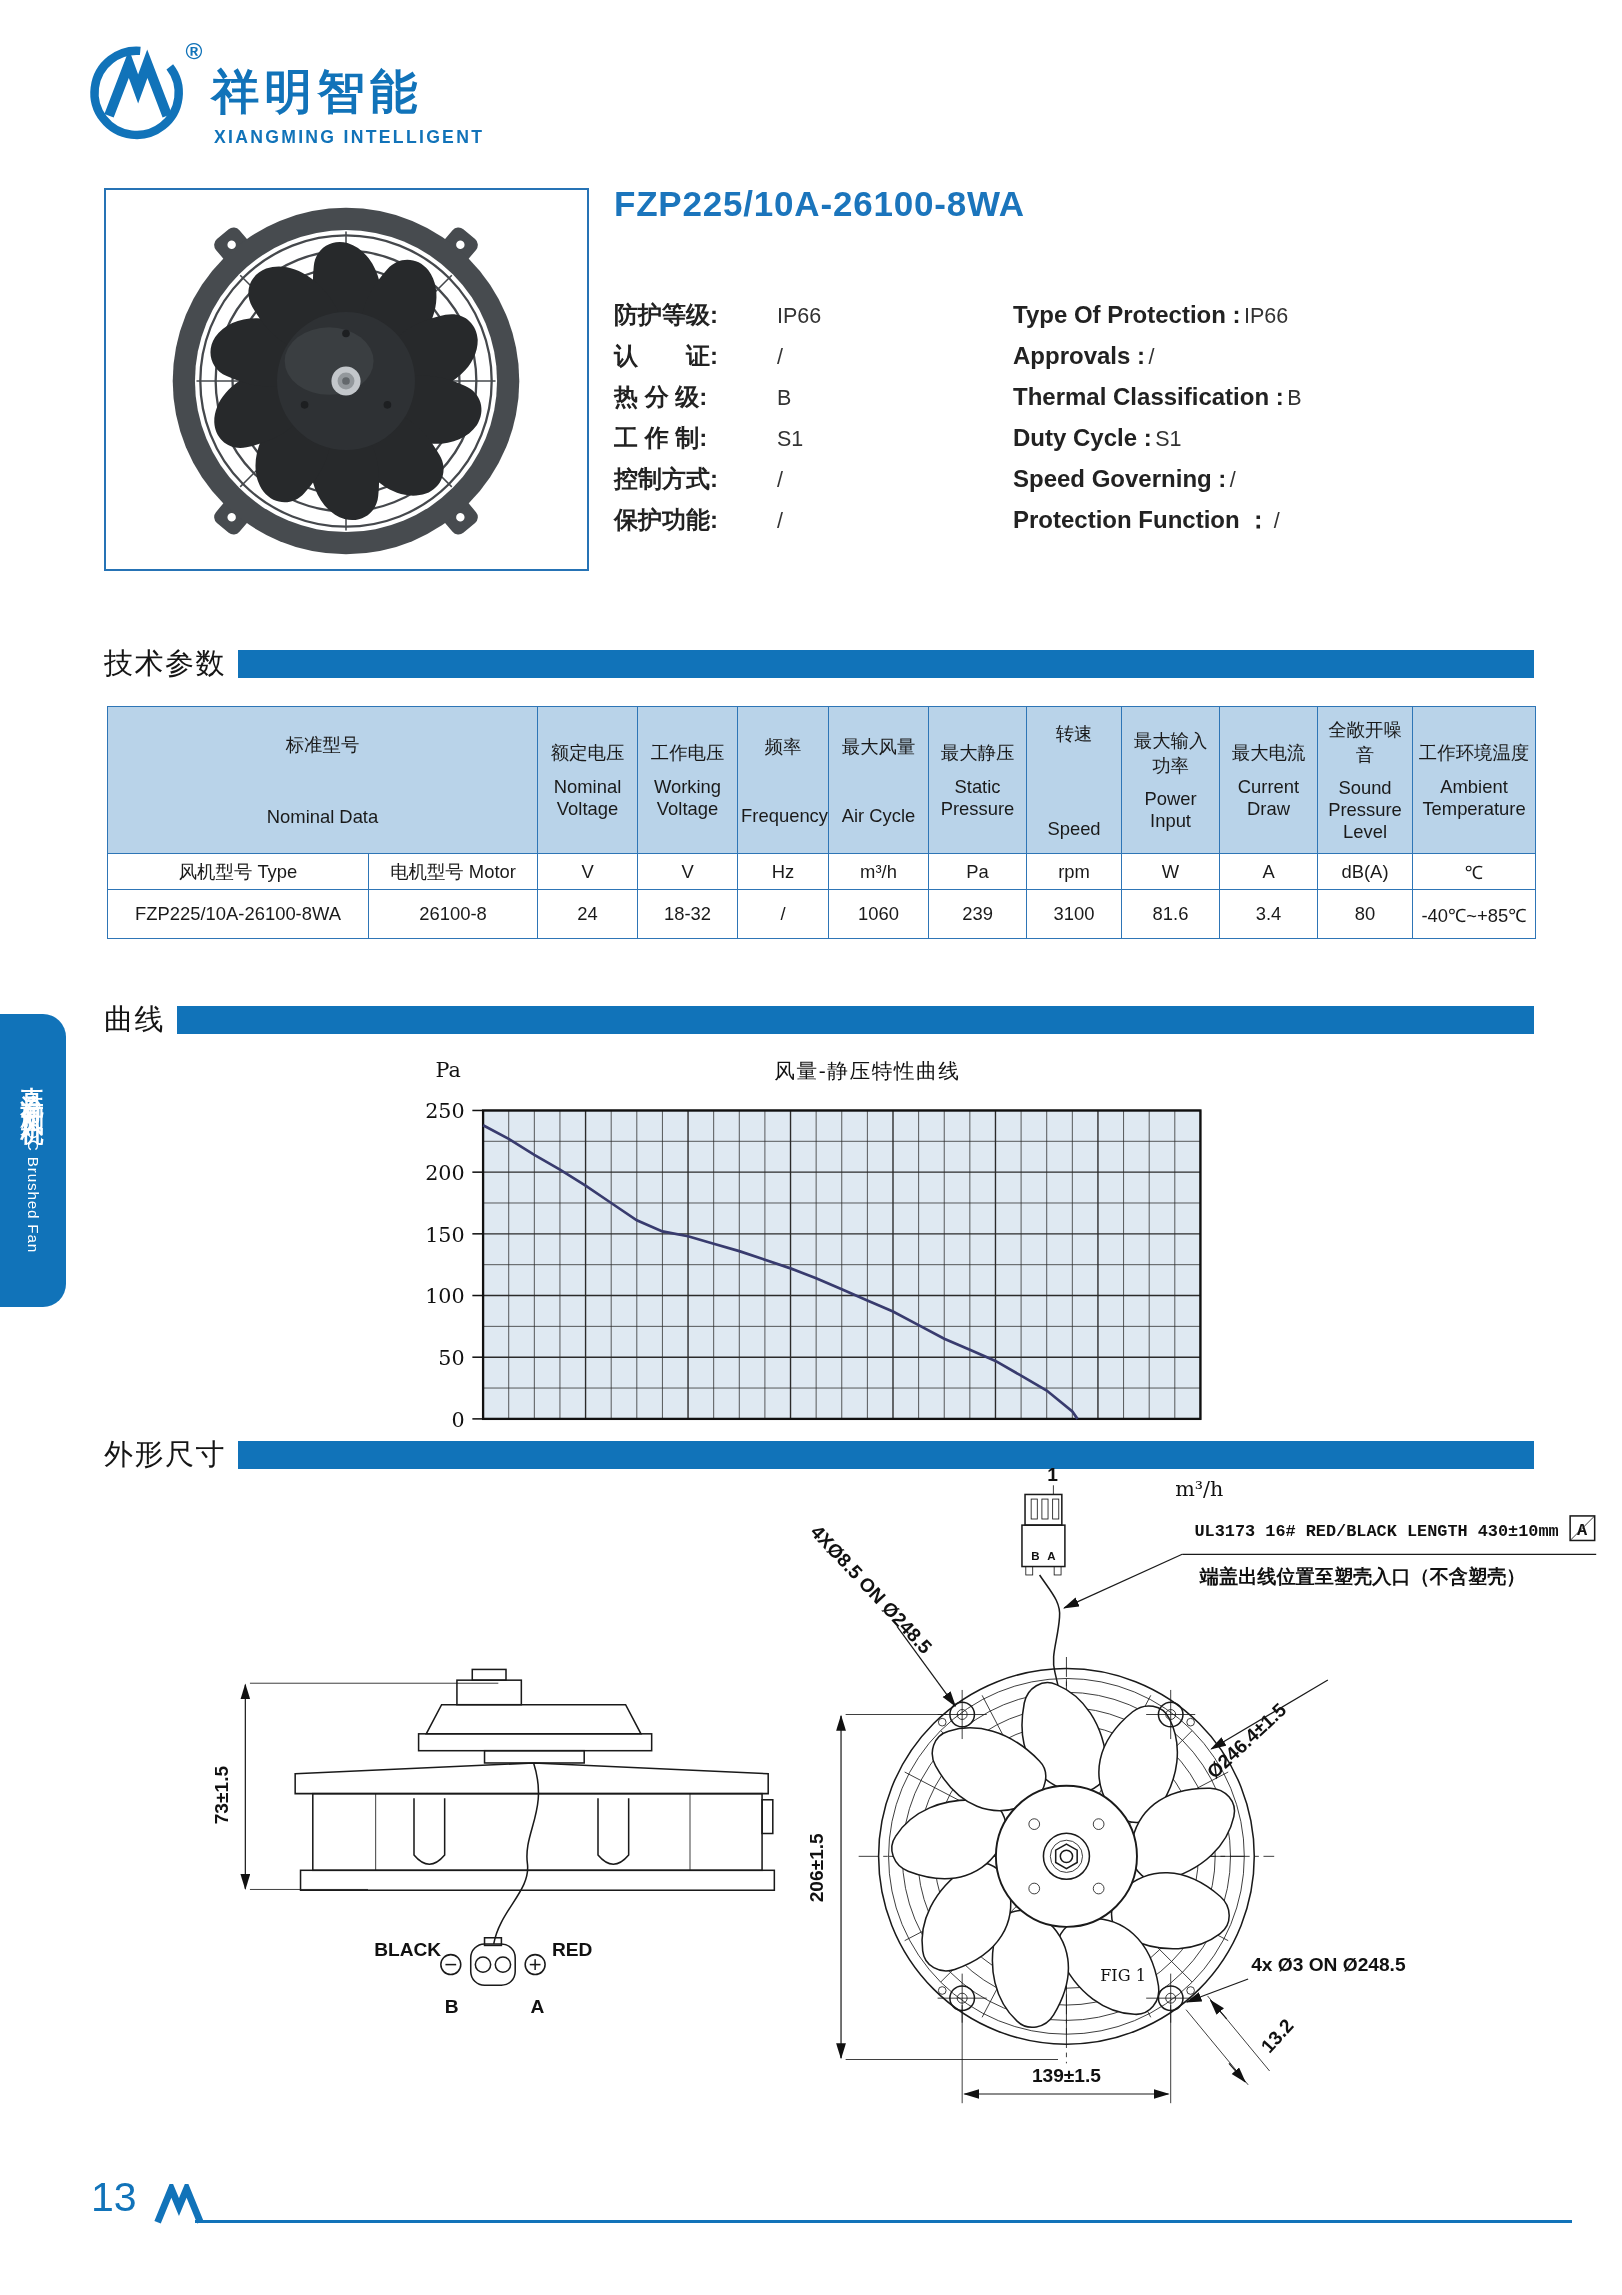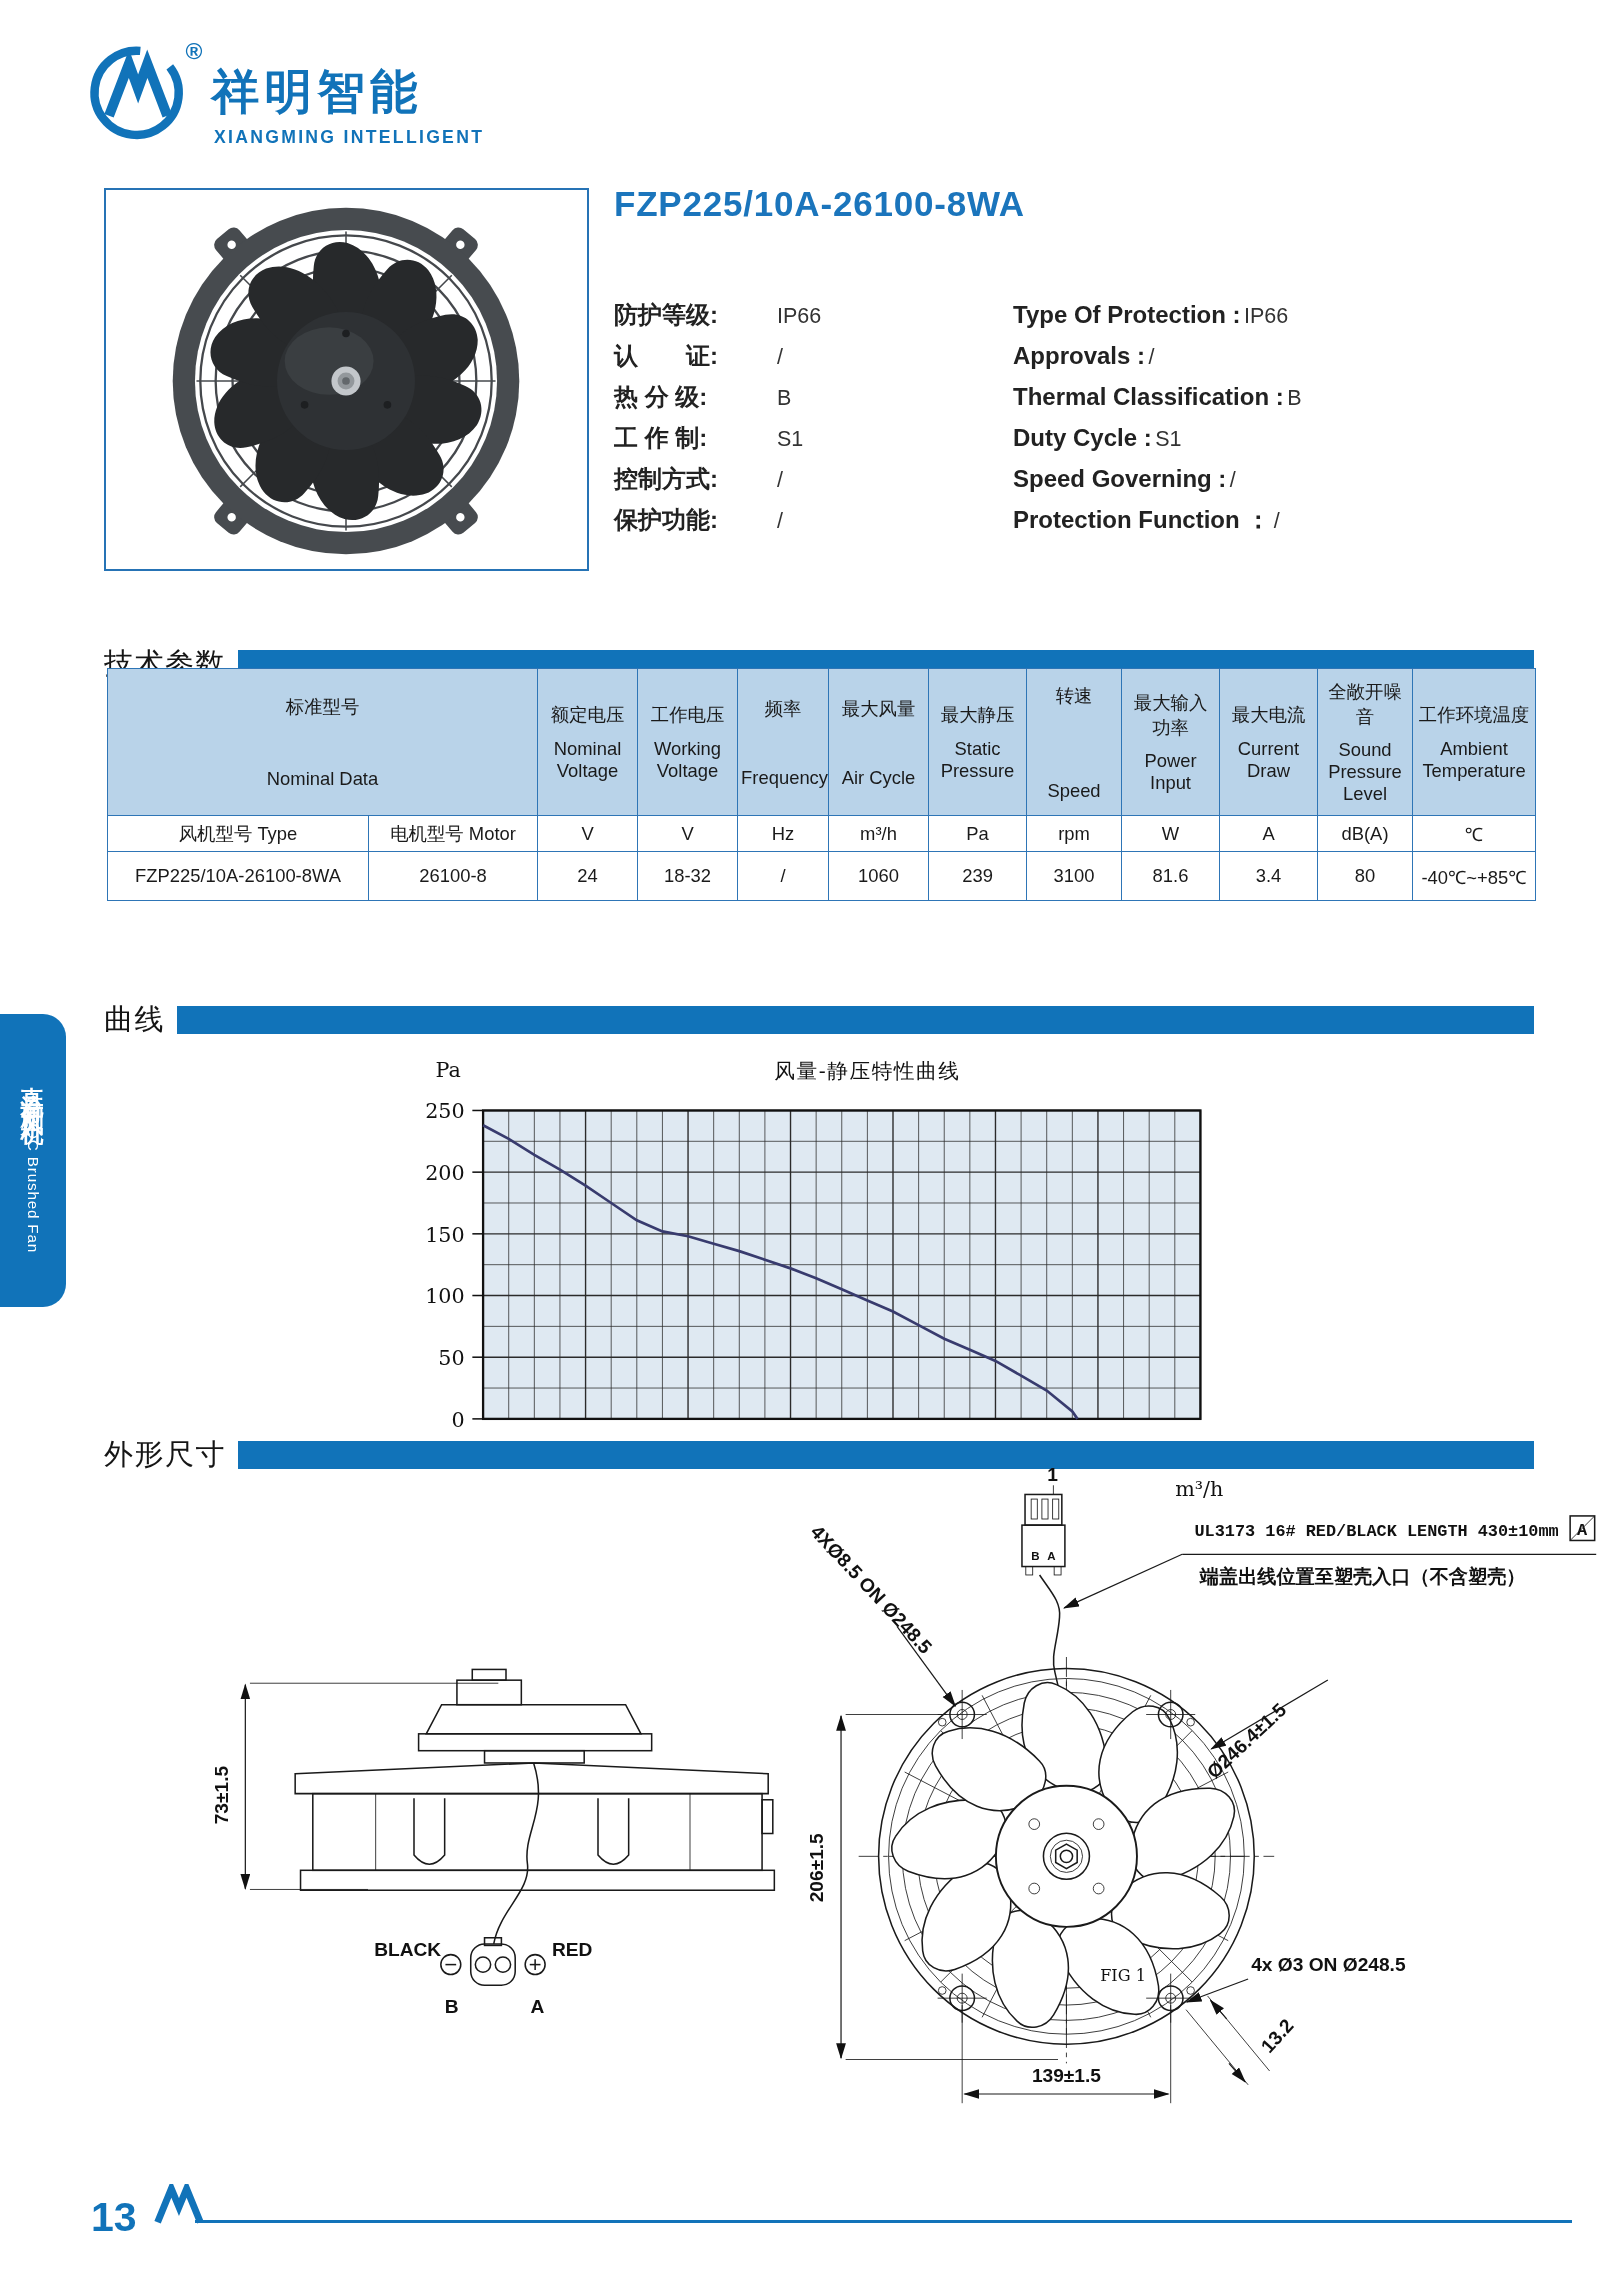--- a/index.html
+++ b/index.html
@@ -19,21 +19,21 @@
   .cnv { font-size:21.5px; color:#333; }
   .enl { font-weight:bold; font-size:24px; color:#222; }
   .env { font-size:21.5px; color:#333; }
 
   
   .sec { left:104px; width:1430px; height:35px; display:flex; align-items:center; }
   .sec-title { font-size:29px; font-weight:normal; color:#151515; letter-spacing:1.5px; white-space:nowrap; }
   .sec-bar { flex:1; height:28px; background:#1173b9; margin-left:12.3px; }
 
   
-  #tech-table { left:107px; top:668px;border-radius:9px; }
+  #tech-table { left:107px; top:706px;border-radius:9px; }
   table { border-collapse:collapse; table-layout:fixed; width:1427px; }
   td { border:1.5px solid #2e75b6; text-align:center; vertical-align:middle; font-size:18.4px; color:#1a1a1a; padding:3.1px; }
   tr.hd td { background:#b9d3e9; height:147px; }
   tr.un td { background:#fff; height:36px; }
   tr.va td { background:#fff; height:49px; }
   .hcn { margin-bottom:10.7px; white-space:pre-line; }
   .ghd .hcn { margin-bottom:49px; }
 
   
   #curve-svg { left:345px; top:1049px; }
@@ -51,21 +51,21 @@
   #side-view { left:138px; top:1634px; }
   #front-view { left:782px; top:1450px; }
   .ln { stroke:#1a1a1a; stroke-width:2; fill:none; }
   .thin { stroke:#1a1a1a; stroke-width:1.1; fill:none; }
   .dim { stroke:#1a1a1a; stroke-width:1.6; fill:none; }
   .dtxt { font-family:"Liberation Sans", sans-serif; font-weight:bold; font-size:25px; fill:#111; }
   .ntxt { font-family:"Liberation Mono", monospace; font-weight:bold; font-size:22px; fill:#111; }
   .cad  { font-family:"DejaVu Serif", serif; font-size:21px; fill:#111; }
 
   
-  .page-num { left:91px; top:2174px; font-size:41px; font-weight:bold; color:#1173b9;margin-top:20px; }
+  .page-num { left:91px; top:2174px; font-size:41px; font-weight:normal; color:#1173b9; }
   #footer-m { left:153px; top:2184px; }
   .footer-line { left:195px; top:2220px; width:1377px; height:3.1px; background:#1173b9; }
 </style>
 </head>
 <body>
 
 <svg id="logo-svg" class="abs" width="491" height="134" viewBox="0 0 640 175">
   <circle cx="72" cy="86" r="55" fill="none" stroke="#1173b9" stroke-width="11" stroke-dasharray="300 45" transform="rotate(-38 72 86)"></circle>
   <polyline points="36,116 62,48 74,81 86,48 112,116" fill="none" stroke="#1173b9" stroke-width="13"></polyline>
   <text x="136" y="42" font-size="30" fill="#1173b9" font-weight="bold">®</text>

